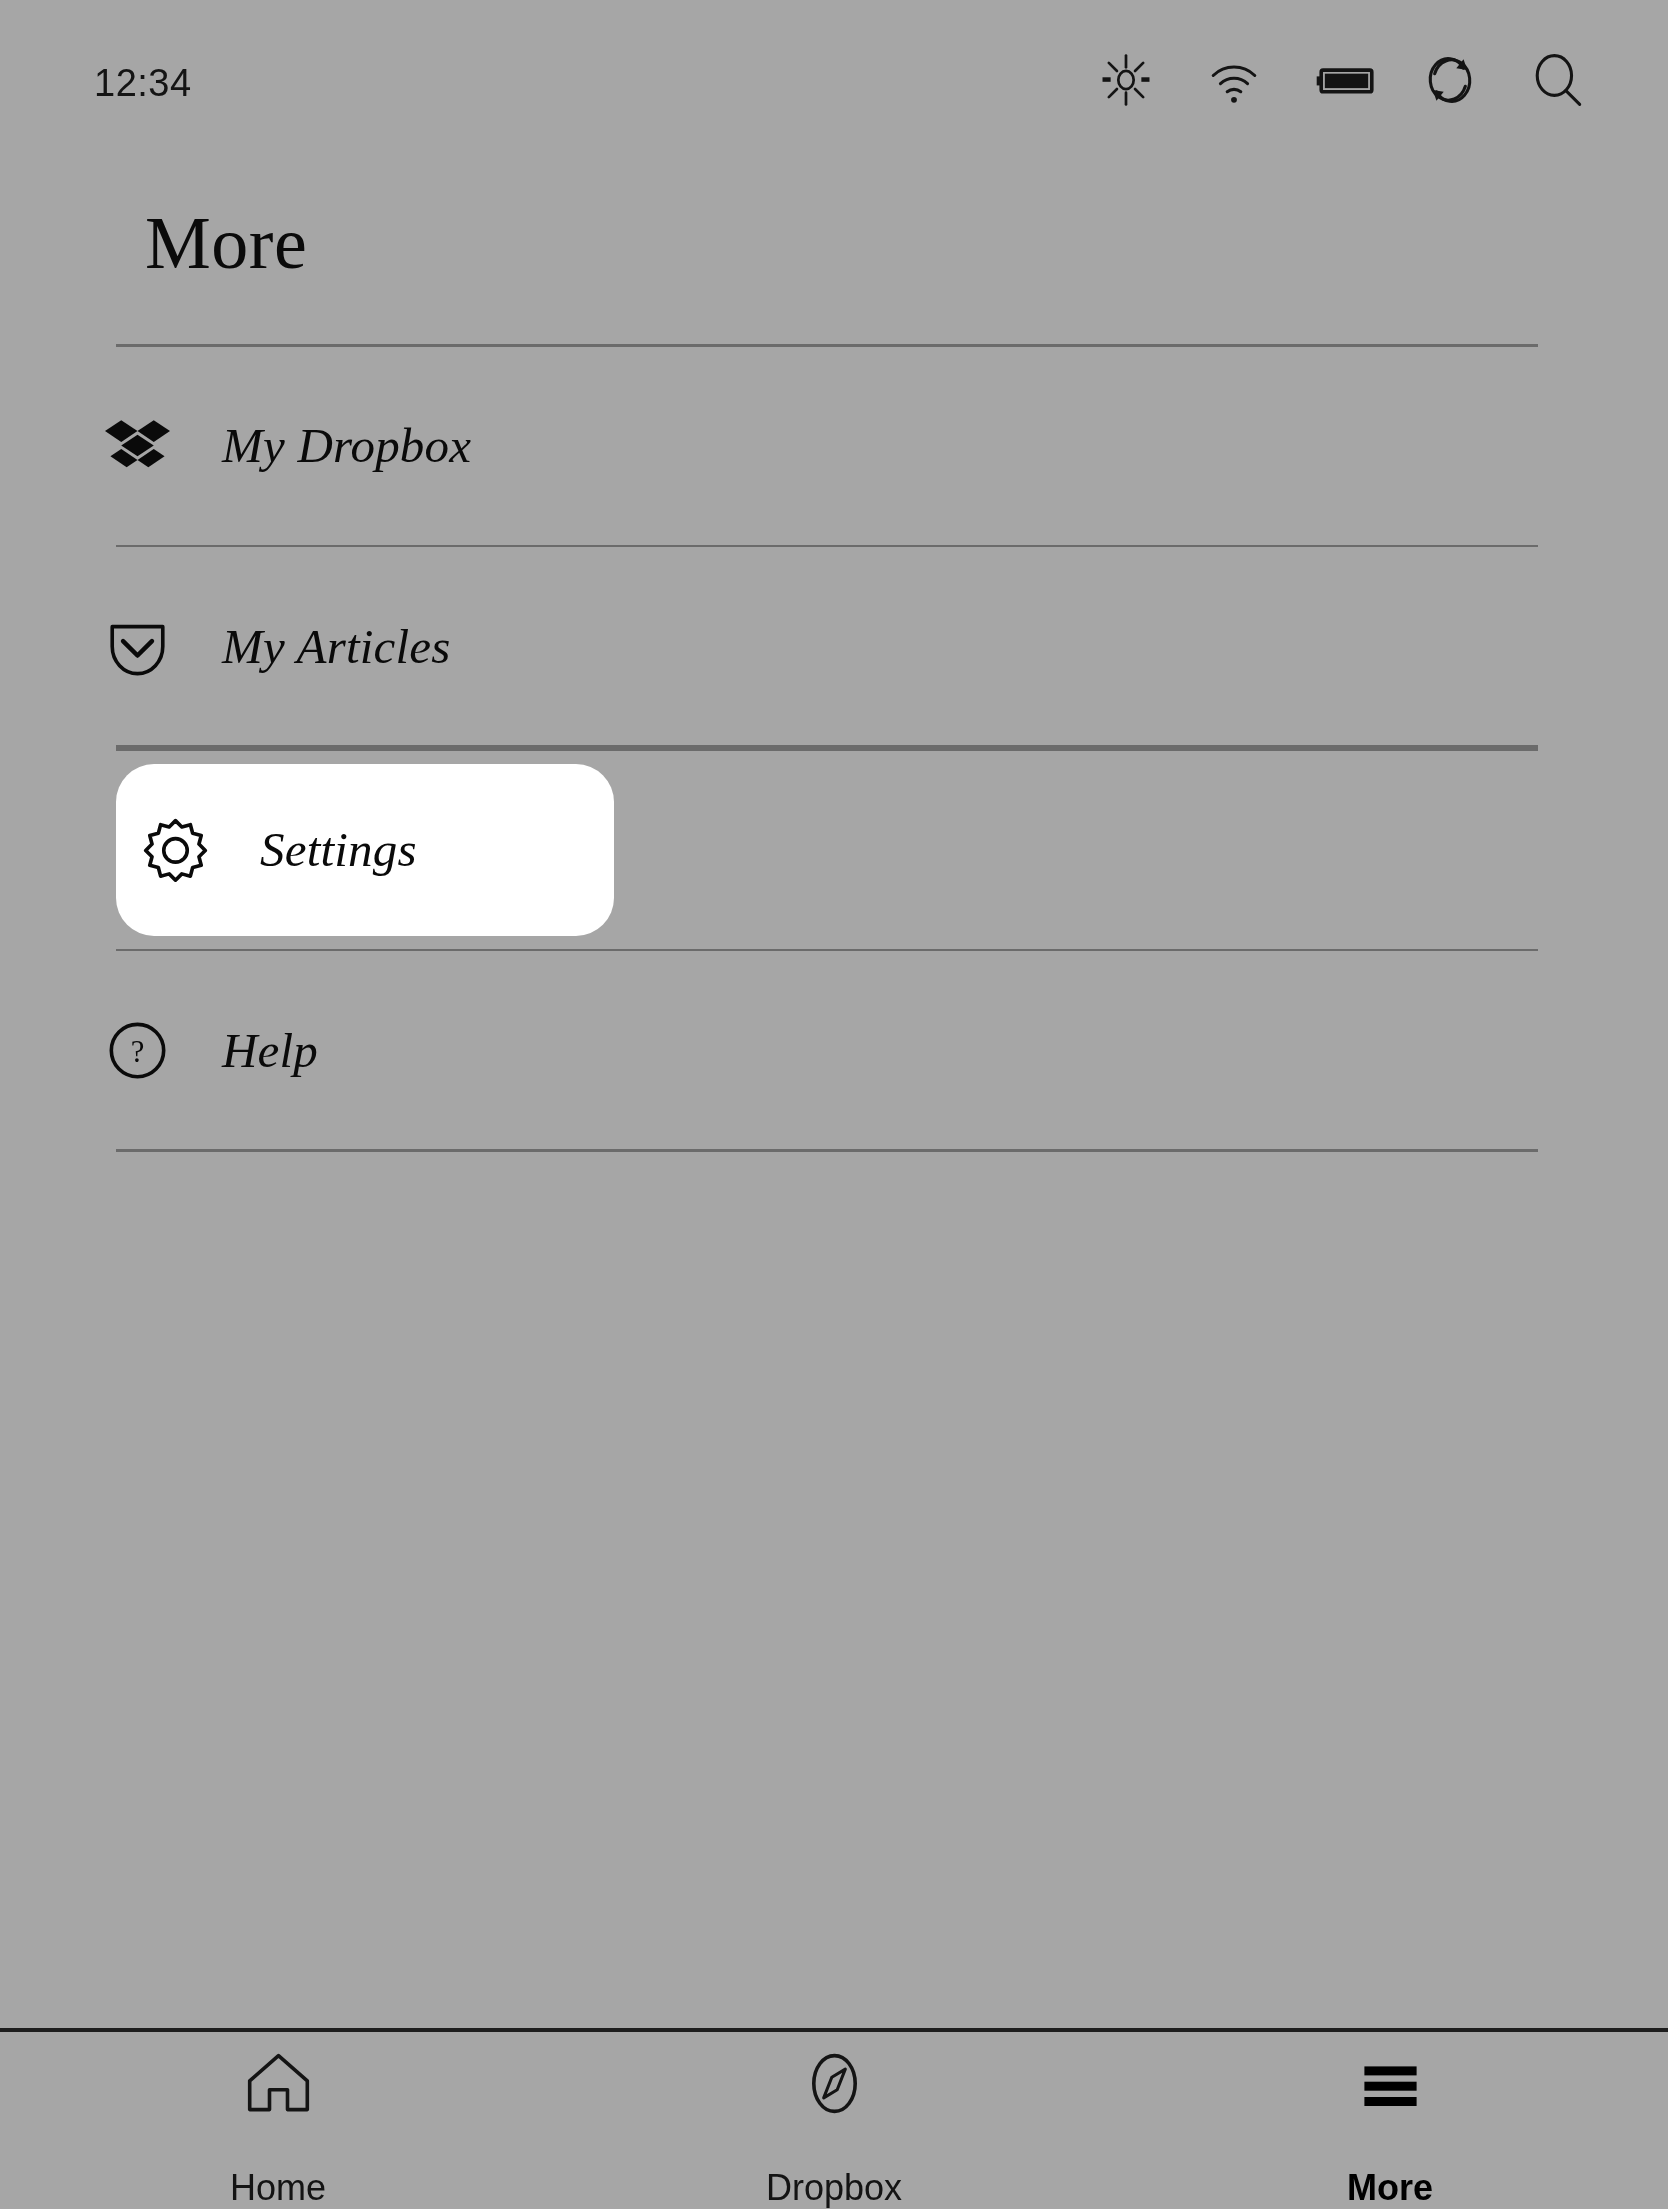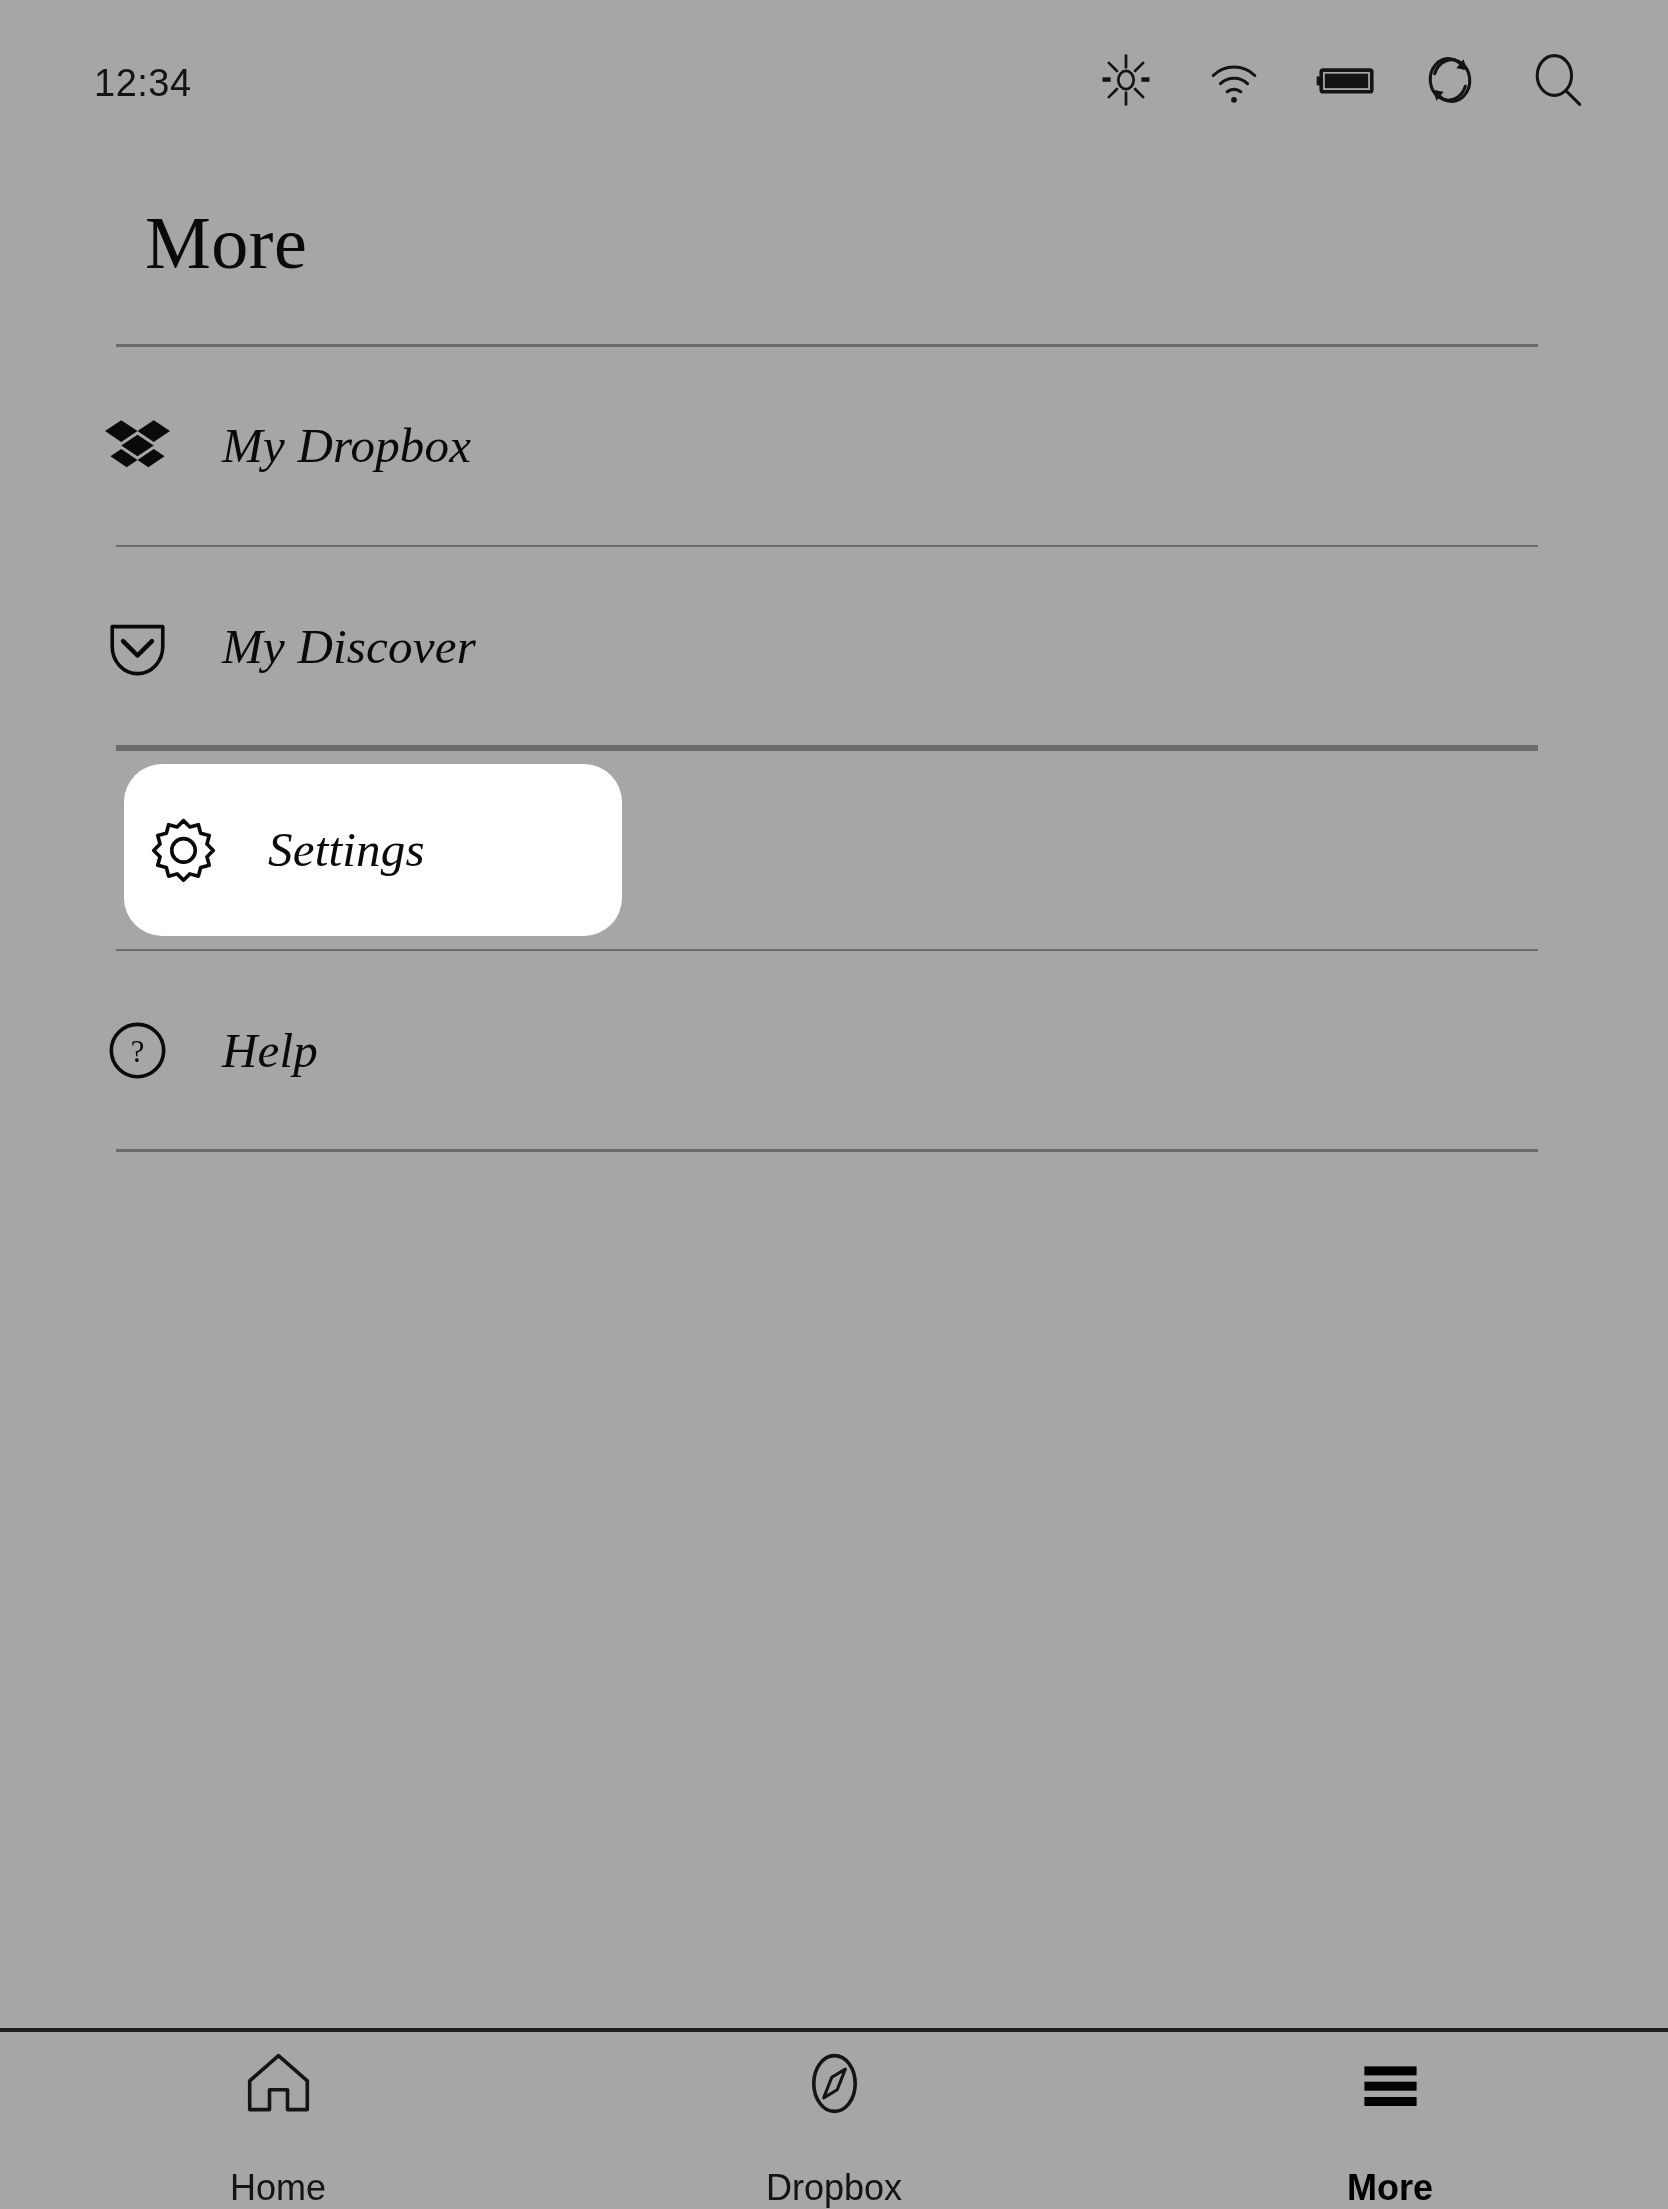--- a/index.html
+++ b/index.html
@@ -103,21 +103,21 @@
     font-family: "Liberation Serif", serif;
     font-style: italic;
     font-size: 49px;
     color: #0a0a0a;
     margin-left: 52px;
     letter-spacing: 0.2px;
   }
 
   
   .menu-row.selected {
-    padding-left: 8px;
+    padding-left: 0;
   }
   .menu-row.selected .row-hit {
     margin-left: 116px;
     width: 498px;
     background: #ffffff;
     border-radius: 38px;
     height: 172px;
     padding-left: 0;
   }
   .menu-row.selected .menu-icon { margin-left: 27px; }
@@ -251,21 +251,21 @@
     <div class="divider"></div>
 
     <div class="menu-row">
       <div class="row-hit">
         <span class="menu-icon">
           <svg viewBox="0 0 72 72" width="65" height="65">
             <path d="M8 14 h56 v22 a28 30 0 0 1 -56 0 z" fill="none" stroke="#0a0a0a" stroke-width="4" stroke-linejoin="round"></path>
             <path d="M20 30 L36 46 L52 30" fill="none" stroke="#0a0a0a" stroke-width="5" stroke-linecap="round" stroke-linejoin="round"></path>
           </svg>
         </span>
-        <span class="menu-label">My Discover</span>
+        <span class="menu-label">My Articles</span>
       </div>
     </div>
 
     <div class="divider"></div>
 
 
     <div class="divider"></div>
 
     <div class="menu-row selected">
       <div class="row-hit">

